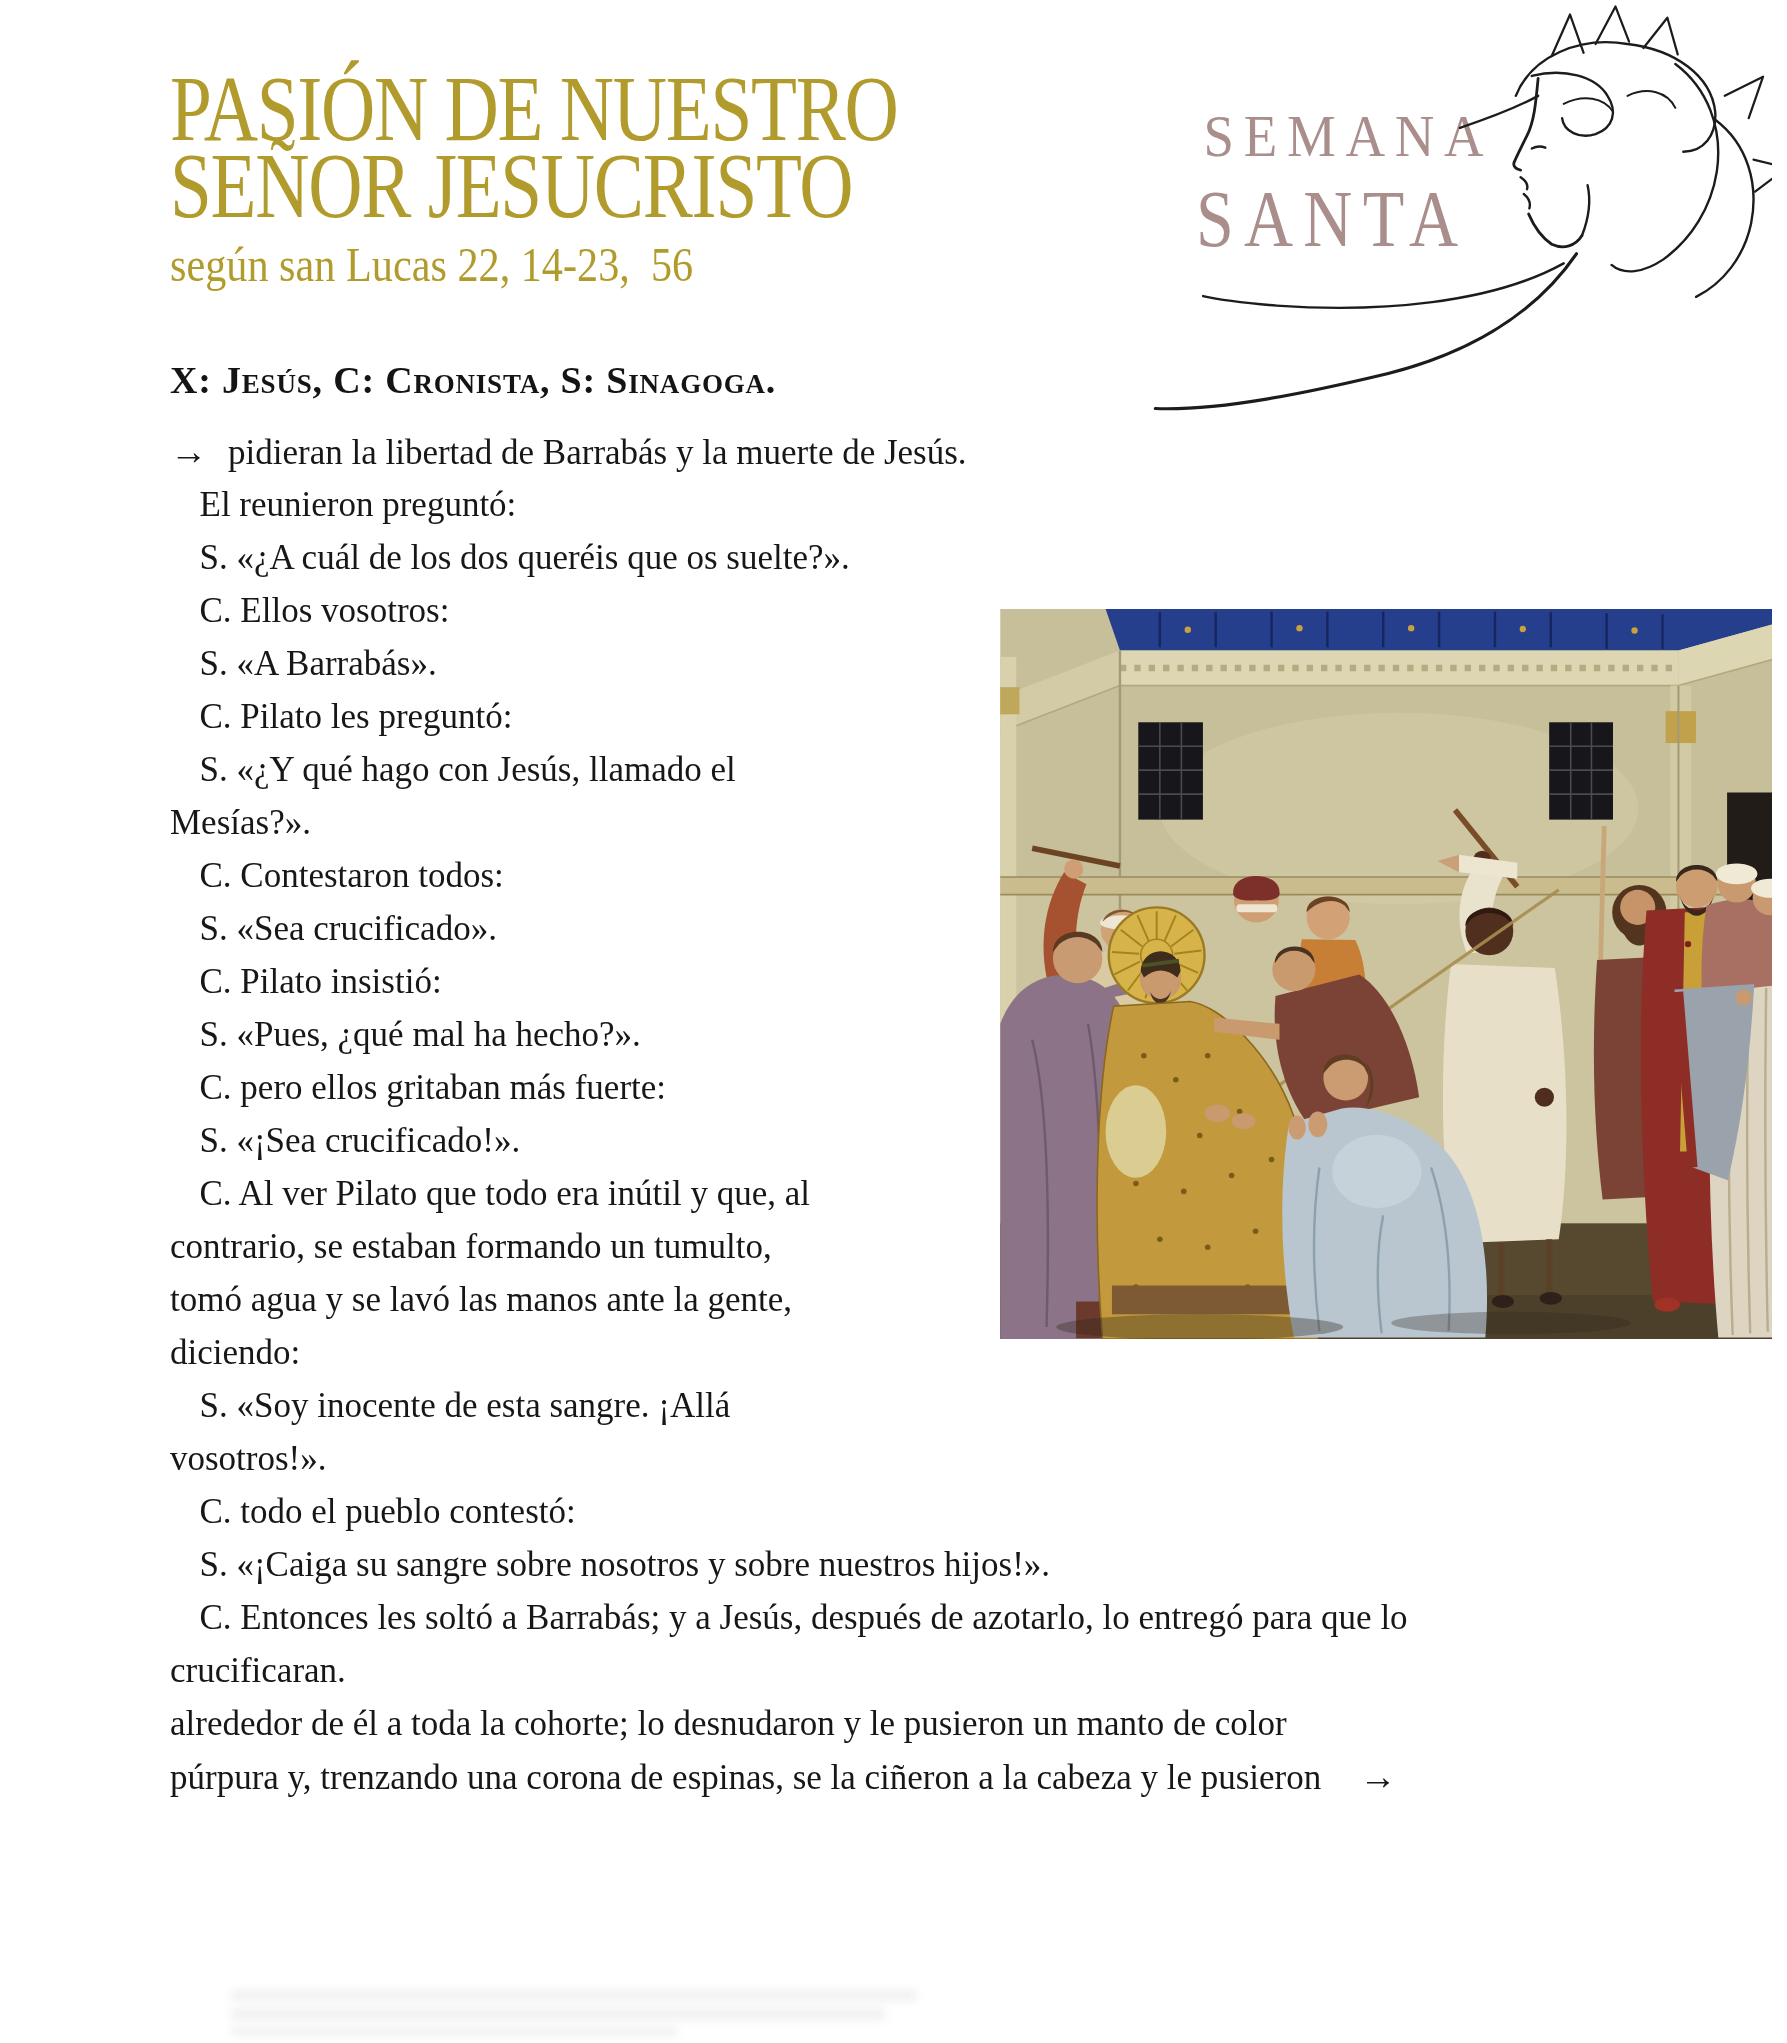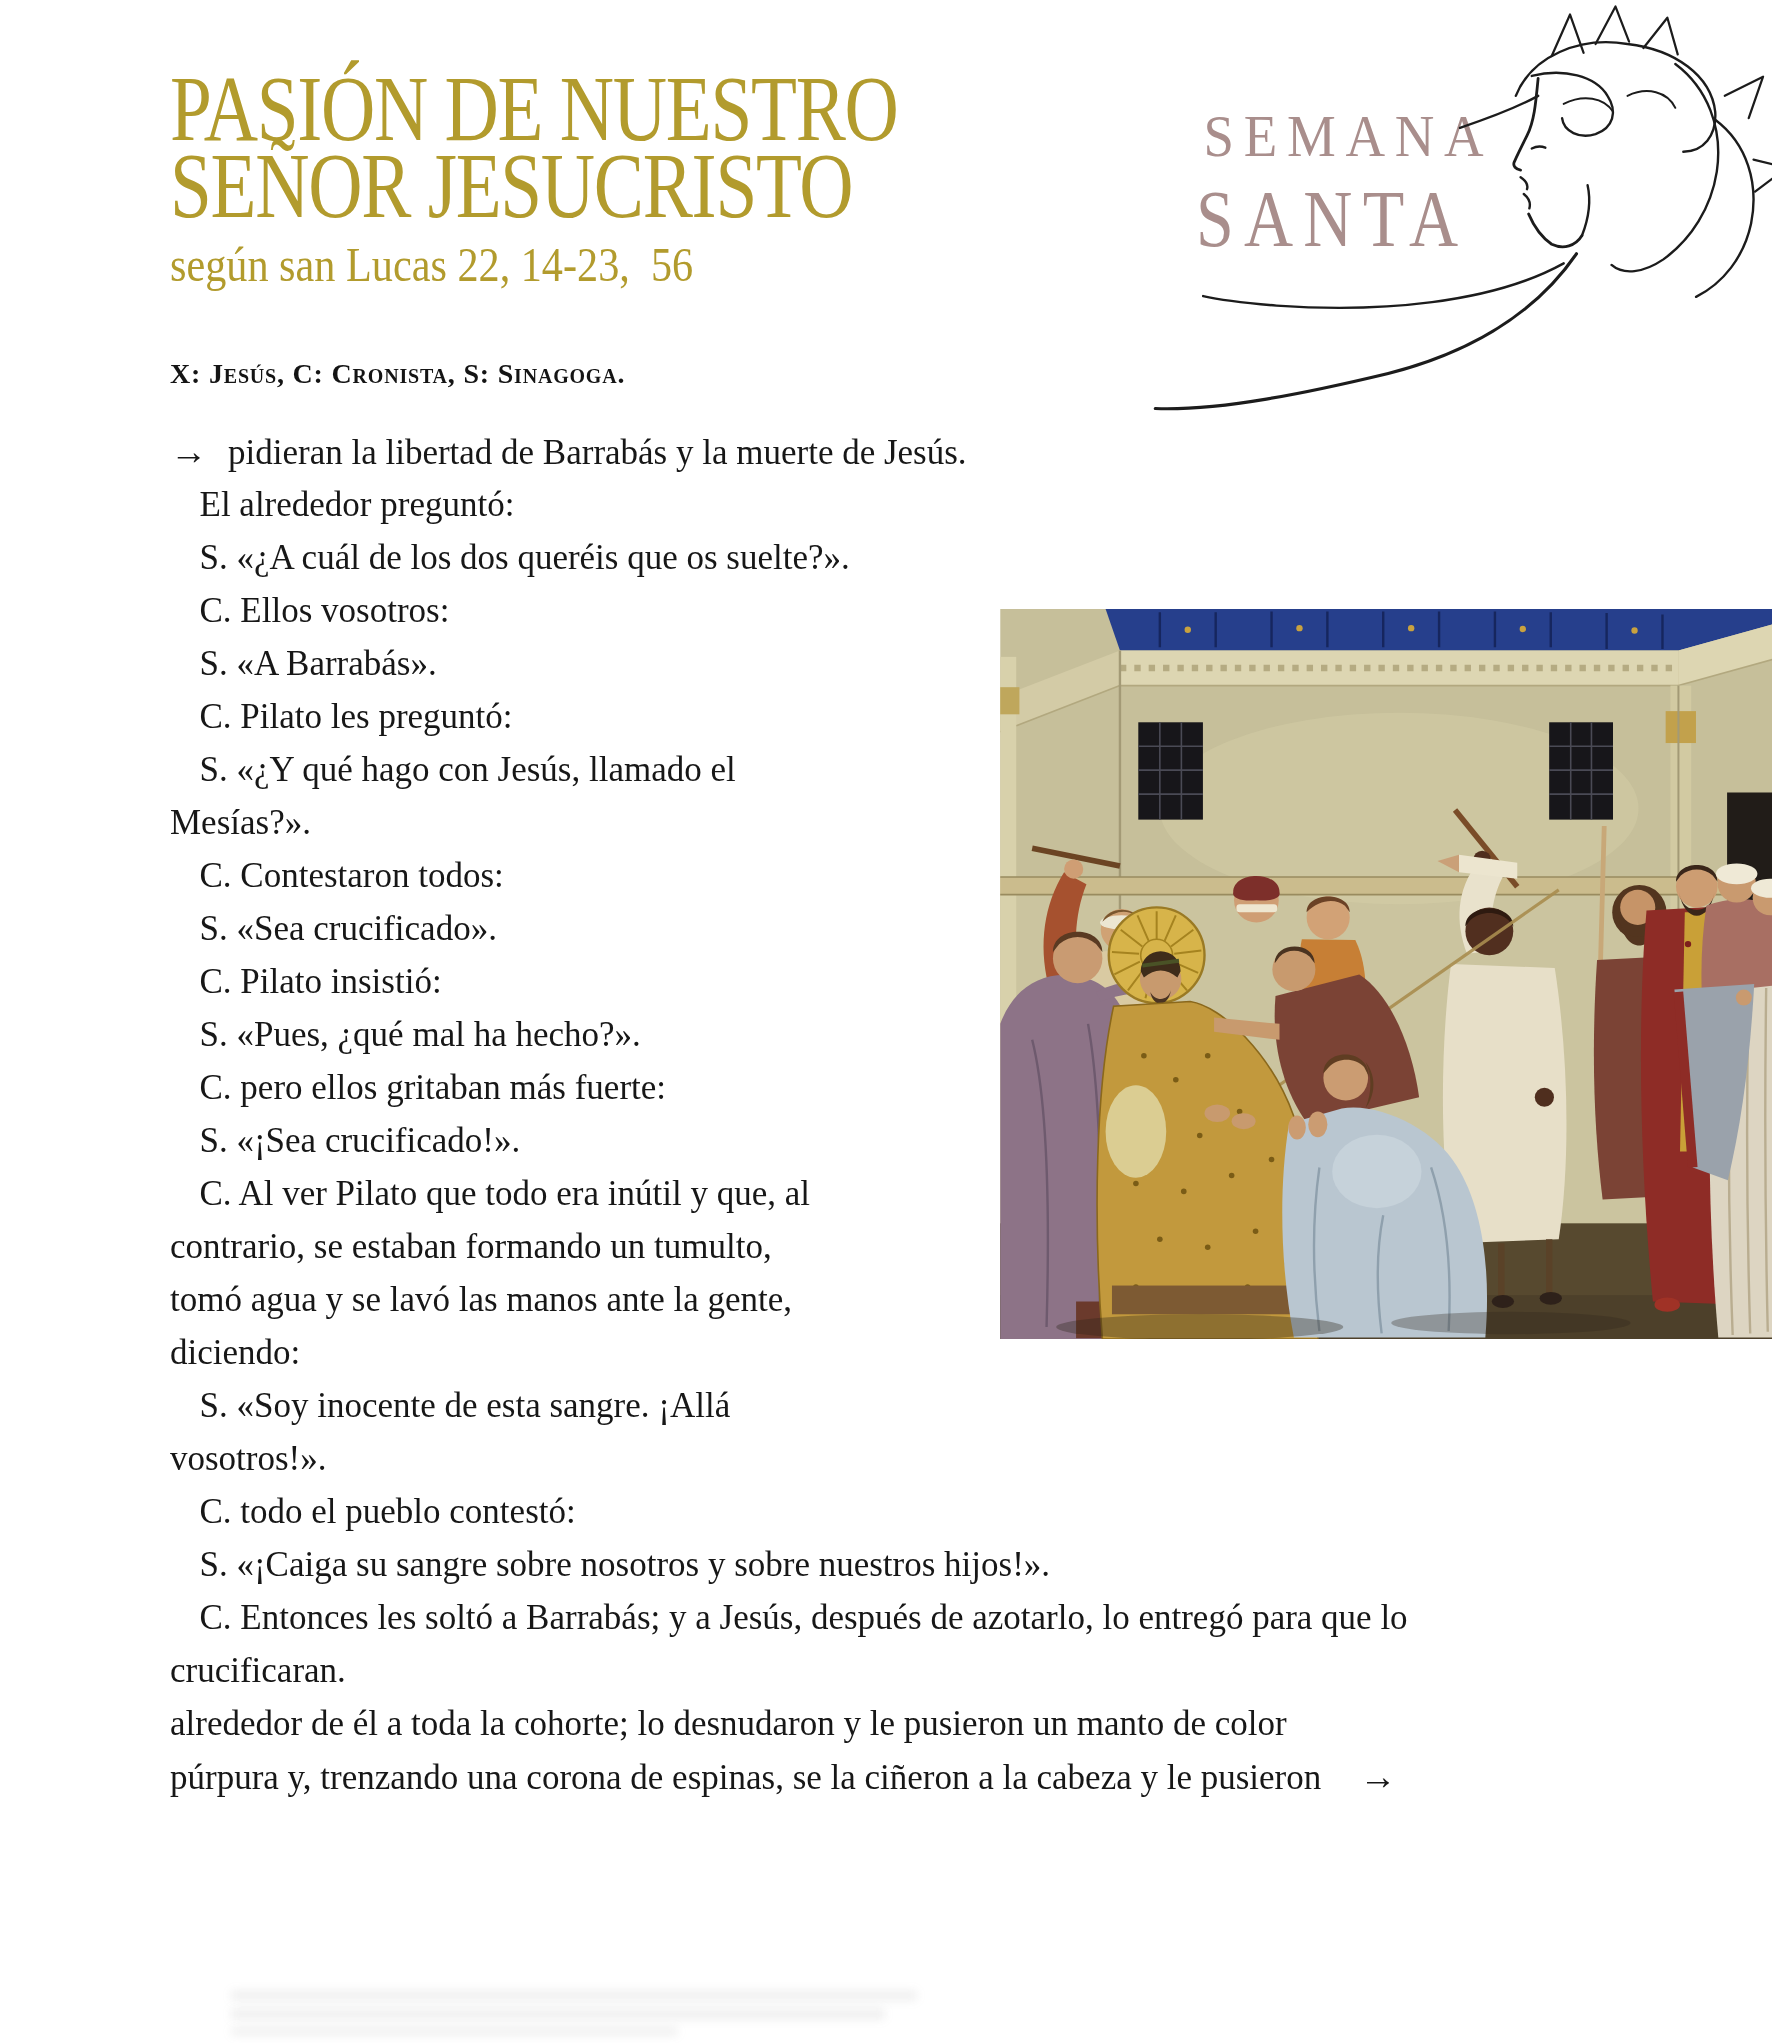--- a/index.html
+++ b/index.html
@@ -21,21 +21,21 @@
   .subtitle{
     font-size:48px;margin-top:12.8px;white-space:pre;
     transform:scaleX(0.88);transform-origin:left top;
   }
   .logo-block{position:absolute;left:1188px;top:102px;color:var(--logo-mauve);text-align:right;}
   .logo-line1{font-size:59px;letter-spacing:10.4px;transform:scaleX(0.93);transform-origin:left top;white-space:nowrap;}
   .logo-line2{font-size:80px;letter-spacing:12px;margin-top:3.2px;margin-left:8px;transform:scaleX(0.85);transform-origin:left top;white-space:nowrap;}
   .face-art{position:absolute;left:1117px;top:0px;width:670px;height:435px;}
   
   .cast-line{
-    position:absolute;left:170px;top:358px;font-size:28px;font-weight:700;
+    position:absolute;left:170px;top:358px;font-size:38px;font-weight:700;
     font-variant:small-caps;letter-spacing:0.8px;color:#141414;white-space:nowrap;
   }
   
   .reading{position:absolute;left:170px;top:425px;width:1540px;font-size:35px;color:#171717;}
   .line{height:53px;line-height:53px;white-space:nowrap;}
   .indent{padding-left:29.5px;}
   .lead-arrow{display:inline-block;margin-right:21px;font-size:37px;}
   .trail-arrow{display:inline-block;margin-left:38px;font-size:37px;}
   
   .painting{position:absolute;left:1000px;top:609px;width:788px;height:730px;}
@@ -278,21 +278,21 @@
         <ellipse cx="398" cy="646" rx="12" ry="16" fill="#cb9c72"></ellipse>
         <ellipse cx="372" cy="650" rx="11" ry="15" fill="#cb9c72"></ellipse>
       </g>
       <ellipse cx="250" cy="900" rx="180" ry="16" fill="#2e2619" opacity="0.35"></ellipse>
       <ellipse cx="640" cy="895" rx="150" ry="14" fill="#2e2619" opacity="0.3"></ellipse>
     </svg>
   </div>
 
   <div class="reading">
     <div class="line"><span class="lead-arrow">→</span><span>pidieran la libertad de Barrabás y la muerte de Jesús.</span></div>
-    <div class="line indent">El alrededor preguntó:</div>
+    <div class="line indent">El reunieron preguntó:</div>
     <div class="line indent">S. «¿A cuál de los dos queréis que os suelte?».</div>
     <div class="line indent">C. Ellos vosotros:</div>
     <div class="line indent">S. «A Barrabás».</div>
     <div class="line indent">C. Pilato les preguntó:</div>
     <div class="line indent">S. «¿Y qué hago con Jesús, llamado el</div>
     <div class="line">Mesías?».</div>
     <div class="line indent">C. Contestaron todos:</div>
     <div class="line indent">S. «Sea crucificado».</div>
     <div class="line indent">C. Pilato insistió:</div>
     <div class="line indent">S. «Pues, ¿qué mal ha hecho?».</div>

